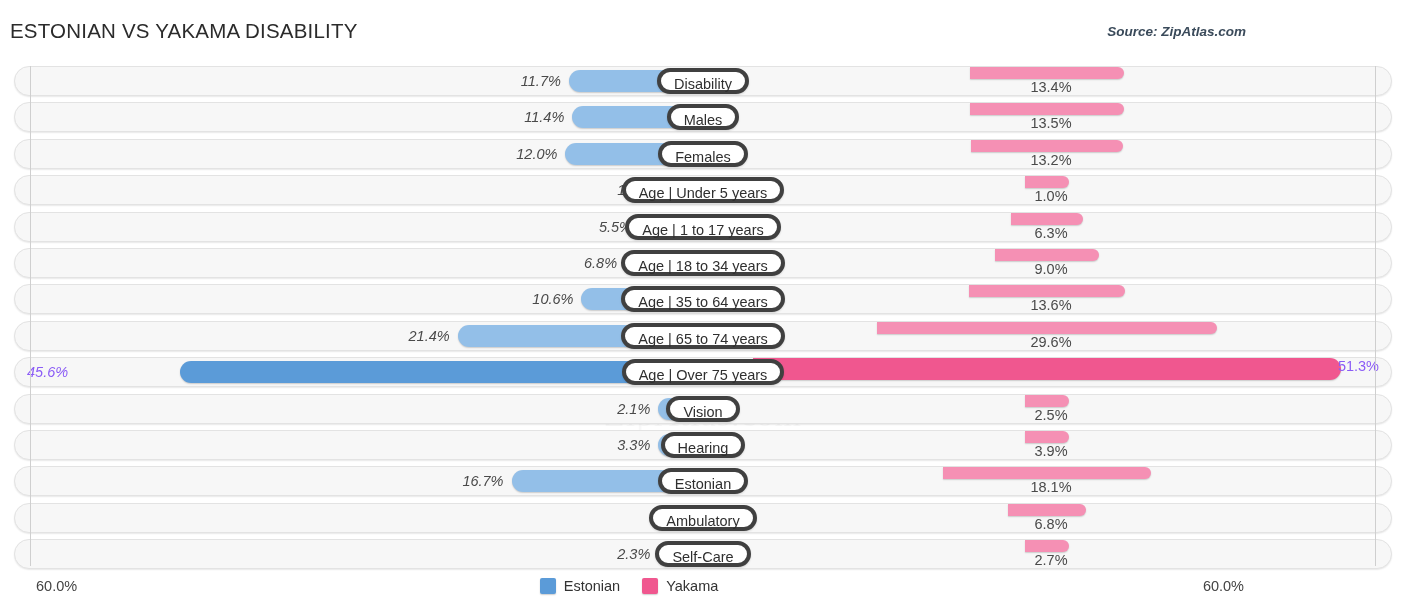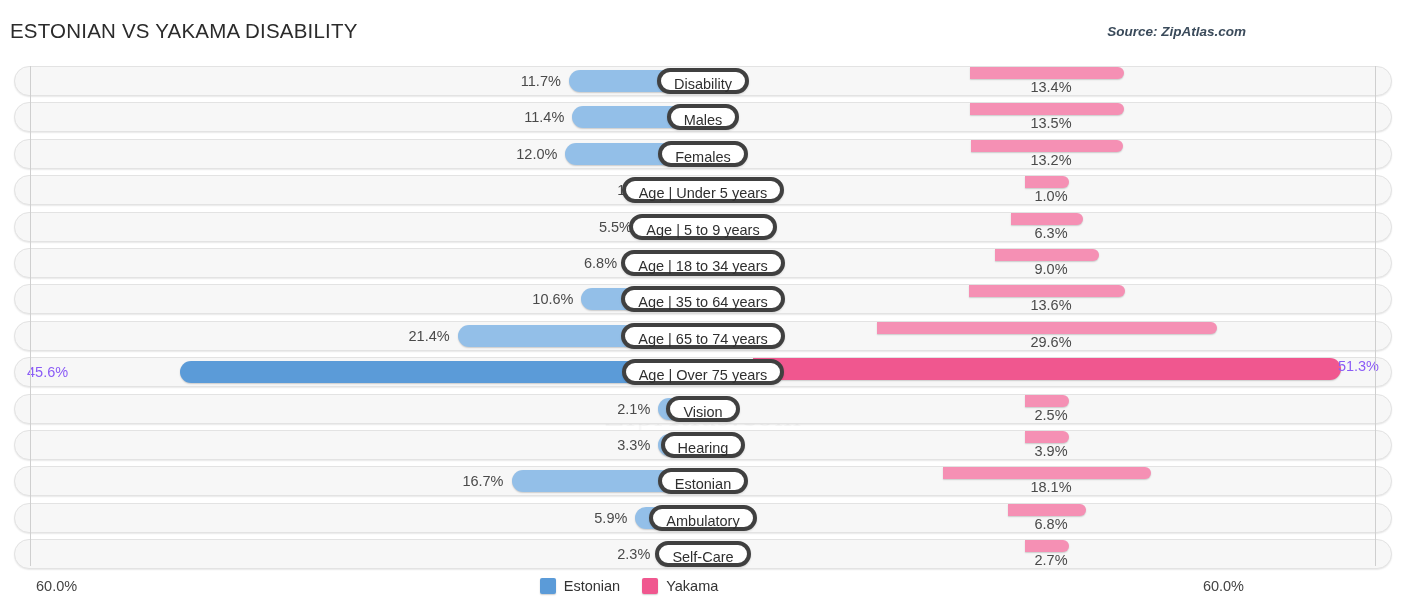--- a/index.html
+++ b/index.html
@@ -73,21 +73,21 @@
     box-shadow: 0 1px 1.5px rgba(0,0,0,.18);
   }
   .bar-left  { border-radius: 11px 0 0 11px; background: #93bfe8; }
   .bar-right { border-radius: 0 11px 11px 0; background: #f590b4; }
   .row.hl .bar-left  { background: #5b9bd8; }
   .row.hl .bar-right { background: #f0578f; }
 
   .val {
     font-size: 14.5px; color: #4a4a4a; white-space: nowrap;
   }
-  .val-left  { margin-right: 8px; }
+  .val-left  { margin-right: 8px; font-style: italic; }
   .val-right { margin-left: 8px; }
   .row.hl .val { color: #8b5cf6; position: absolute; }
   .row.hl .val-left  { left: 12px;  margin: 0; }
   .row.hl .val-right { right: 12px; margin: 0; text-align: center; }
 
   .cat-label {
     position: relative; z-index: 3;
     background: #ffffff;
     border: 4px solid #404040;
     border-radius: 14px;
@@ -185,21 +185,21 @@
         <div class="row">
           <div class="side side-left">
             <span class="val val-left">5.5%</span>
             <div class="bar bar-left" style="width:9.166666666666666%"></div>
           </div>
           <div class="side side-right">
             <div class="bar bar-right" style="width:10.5%"></div>
             <span class="val val-right">6.3%</span>
           </div>
           <div class="row-inner">
-            <span class="cat-label">Age | 5 to 9 years</span>
+            <span class="cat-label">Age | 1 to 17 years</span>
           </div>
         </div>
         <div class="row">
           <div class="side side-left">
             <span class="val val-left">6.8%</span>
             <div class="bar bar-left" style="width:11.333333333333332%"></div>
           </div>
           <div class="side side-right">
             <div class="bar bar-right" style="width:15%"></div>
             <span class="val val-right">9.0%</span>
@@ -280,24 +280,20 @@
           </div>
           <div class="side side-right">
             <div class="bar bar-right" style="width:30.166666666666668%"></div>
             <span class="val val-right">18.1%</span>
           </div>
           <div class="row-inner">
             <span class="cat-label">Estonian</span>
           </div>
         </div>
         <div class="row">
-          <div class="side side-left">
-            <span class="val val-left">5.9%</span>
-            <div class="bar bar-left" style="width:9.833333333333334%"></div>
-          </div>
           <div class="side side-right">
             <div class="bar bar-right" style="width:11.333333333333332%"></div>
             <span class="val val-right">6.8%</span>
           </div>
           <div class="row-inner">
             <span class="cat-label">Ambulatory</span>
           </div>
         </div>
         <div class="row">
           <div class="side side-left">

